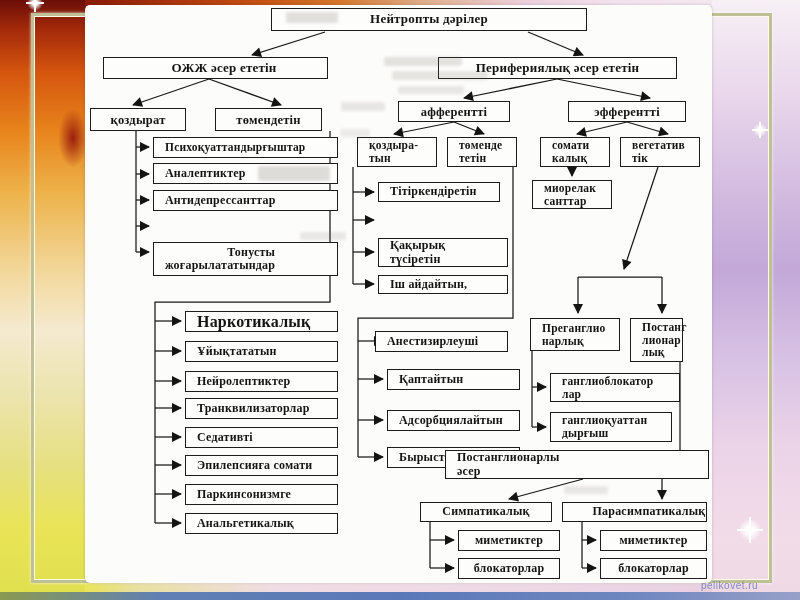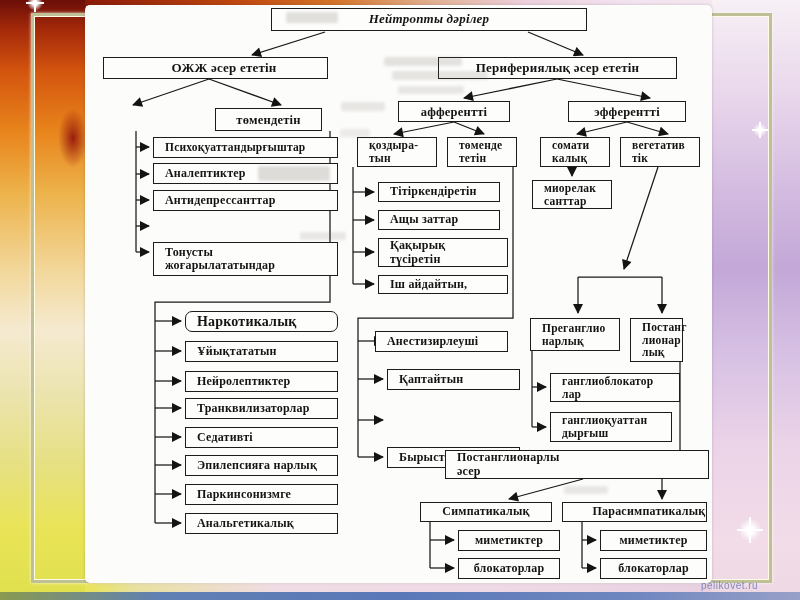--- a/index.html
+++ b/index.html
@@ -114,51 +114,52 @@
       <polyline points="583,479 509,499" fill="none" stroke="#181818" stroke-width="1.25" marker-end="url(#arw)"></polyline>
       <polyline points="662,479 662,499" fill="none" stroke="#181818" stroke-width="1.25" marker-end="url(#arw)"></polyline>
       <polyline points="430,522 430,568" fill="none" stroke="#181818" stroke-width="1.25"></polyline>
       <polyline points="430,540 454,540" fill="none" stroke="#181818" stroke-width="1.25" marker-end="url(#arw)"></polyline>
       <polyline points="430,568 454,568" fill="none" stroke="#181818" stroke-width="1.25" marker-end="url(#arw)"></polyline>
       <polyline points="582,522 582,568" fill="none" stroke="#181818" stroke-width="1.25"></polyline>
       <polyline points="582,540 596,540" fill="none" stroke="#181818" stroke-width="1.25" marker-end="url(#arw)"></polyline>
       <polyline points="582,568 596,568" fill="none" stroke="#181818" stroke-width="1.25" marker-end="url(#arw)"></polyline>
     </svg>
   <div id="node-layer">
-      <div class="box center" style="left: 271px; top: 8px; width: 316px; min-height: 23px; font-size: 13px; font-style: italic;">Нейтропты дәрілер</div>
+      <div class="box center" style="left: 271px; top: 8px; width: 316px; min-height: 23px; font-size: 13px;">Нейтропты дәрілер</div>
       <div class="box center" style="left: 103px; top: 57px; width: 225px; min-height: 22px; font-size: 13px; padding-left: 20px;">ОЖЖ әсер ететін</div>
       <div class="box center" style="left: 438px; top: 57px; width: 239px; min-height: 22px; font-size: 13px;">Перифериялық әсер ететін</div>
+      <div class="box center" style="left: 90px; top: 108px; width: 96px; min-height: 23px; font-size: 12.5px;">қоздырат</div>
       <div class="box center" style="left: 215px; top: 108px; width: 107px; min-height: 23px; font-size: 12.5px;">төмендетін</div>
       <div class="box center" style="left: 398px; top: 101px; width: 112px; min-height: 21px; font-size: 12.5px;">афферентті</div>
       <div class="box center" style="left: 568px; top: 101px; width: 118px; min-height: 21px; font-size: 12.5px;">эфферентті</div>
       <div class="box left" style="left: 153px; top: 137px; width: 185px; min-height: 21px; font-size: 11.5px;">Психоқуаттандырғыштар</div>
       <div class="box left" style="left: 153px; top: 163px; width: 185px; min-height: 21px; font-size: 12px;">Аналептиктер</div>
       <div class="box left" style="left: 153px; top: 190px; width: 185px; min-height: 21px; font-size: 12px;">Антидепрессанттар</div>
       <div class="box left" style="left: 153px; top: 216px; width: 185px; min-height: 21px; font-size: 12px; margin-top: 28px;">Стрихнин</div>
-      <div class="box left" style="left: 153px; top: 242px; width: 185px; min-height: 34px; font-size: 12px;">Тонусты
+      <div class="box left" style="left: 153px; top: 242px; width: 185px; min-height: 34px; font-size: 12px; text-align: right;">Тонусты
 жоғарылататындар</div>
-      <div class="box left" style="left: 185px; top: 311px; width: 153px; min-height: 21px; font-size: 14px; border-radius: 7px;">Наркотикалық</div>
+      <div class="box left" style="left: 185px; top: 311px; width: 153px; min-height: 21px; font-size: 16px;">Наркотикалық</div>
       <div class="box left" style="left: 185px; top: 341px; width: 153px; min-height: 21px; font-size: 12px;">Ұйықтататын</div>
       <div class="box left" style="left: 185px; top: 371px; width: 153px; min-height: 21px; font-size: 12px;">Нейролептиктер</div>
       <div class="box left" style="left: 185px; top: 398px; width: 153px; min-height: 21px; font-size: 12px;">Транквилизаторлар</div>
       <div class="box left" style="left: 185px; top: 427px; width: 153px; min-height: 21px; font-size: 12px;">Седативті</div>
-      <div class="box left" style="left: 185px; top: 455px; width: 153px; min-height: 21px; font-size: 12px;">Эпилепсияға нарлық</div>
+      <div class="box left" style="left: 185px; top: 455px; width: 153px; min-height: 21px; font-size: 12px;">Эпилепсияға сомати</div>
       <div class="box left" style="left: 185px; top: 484px; width: 153px; min-height: 21px; font-size: 12px;">Паркинсонизмге</div>
       <div class="box left" style="left: 185px; top: 513px; width: 153px; min-height: 21px; font-size: 12px;">Анальгетикалық</div>
       <div class="box left" style="left: 357px; top: 137px; width: 80px; min-height: 30px; font-size: 11.5px;">қоздыра-
 тын</div>
       <div class="box left" style="left: 447px; top: 137px; width: 70px; min-height: 30px; font-size: 11.5px;">төменде
 тетін</div>
       <div class="box left" style="left: 378px; top: 182px; width: 122px; min-height: 20px; font-size: 12px;">Тітіркендіретін</div>
-      <div class="box left" style="left: 378px; top: 210px; width: 122px; min-height: 20px; font-size: 12px;">Ащы заттар</div>
       <div class="box left" style="left: 378px; top: 238px; width: 130px; min-height: 29px; font-size: 12px;">Қақырық
 түсіретін</div>
       <div class="box left" style="left: 378px; top: 275px; width: 130px; min-height: 19px; font-size: 12px;">Іш айдайтын,</div>
       <div class="box left" style="left: 375px; top: 331px; width: 133px; min-height: 21px; font-size: 12px;">Анестизирлеуші</div>
       <div class="box left" style="left: 387px; top: 369px; width: 133px; min-height: 21px; font-size: 12px;">Қаптайтын</div>
+      <div class="box left" style="left: 387px; top: 410px; width: 133px; min-height: 21px; font-size: 12px;">Адсорбциялайтын</div>
       <div class="box left" style="left: 387px; top: 447px; width: 133px; min-height: 21px; font-size: 12px;">Бырыстыратын</div>
       <div class="box left" style="left: 540px; top: 137px; width: 70px; min-height: 30px; font-size: 11.5px;">сомати
 калық</div>
       <div class="box left" style="left: 620px; top: 137px; width: 80px; min-height: 30px; font-size: 11.5px;">вегетатив
 тік</div>
       <div class="box left" style="left: 532px; top: 180px; width: 80px; min-height: 29px; font-size: 11.5px;">миорелак
 санттар</div>
       <div class="box left" style="left: 530px; top: 318px; width: 90px; min-height: 33px; font-size: 11.5px;">Преганглио
 нарлық</div>
       <div class="box left" style="left: 630px; top: 318px; width: 53px; min-height: 44px; font-size: 11.5px;">Постанг

